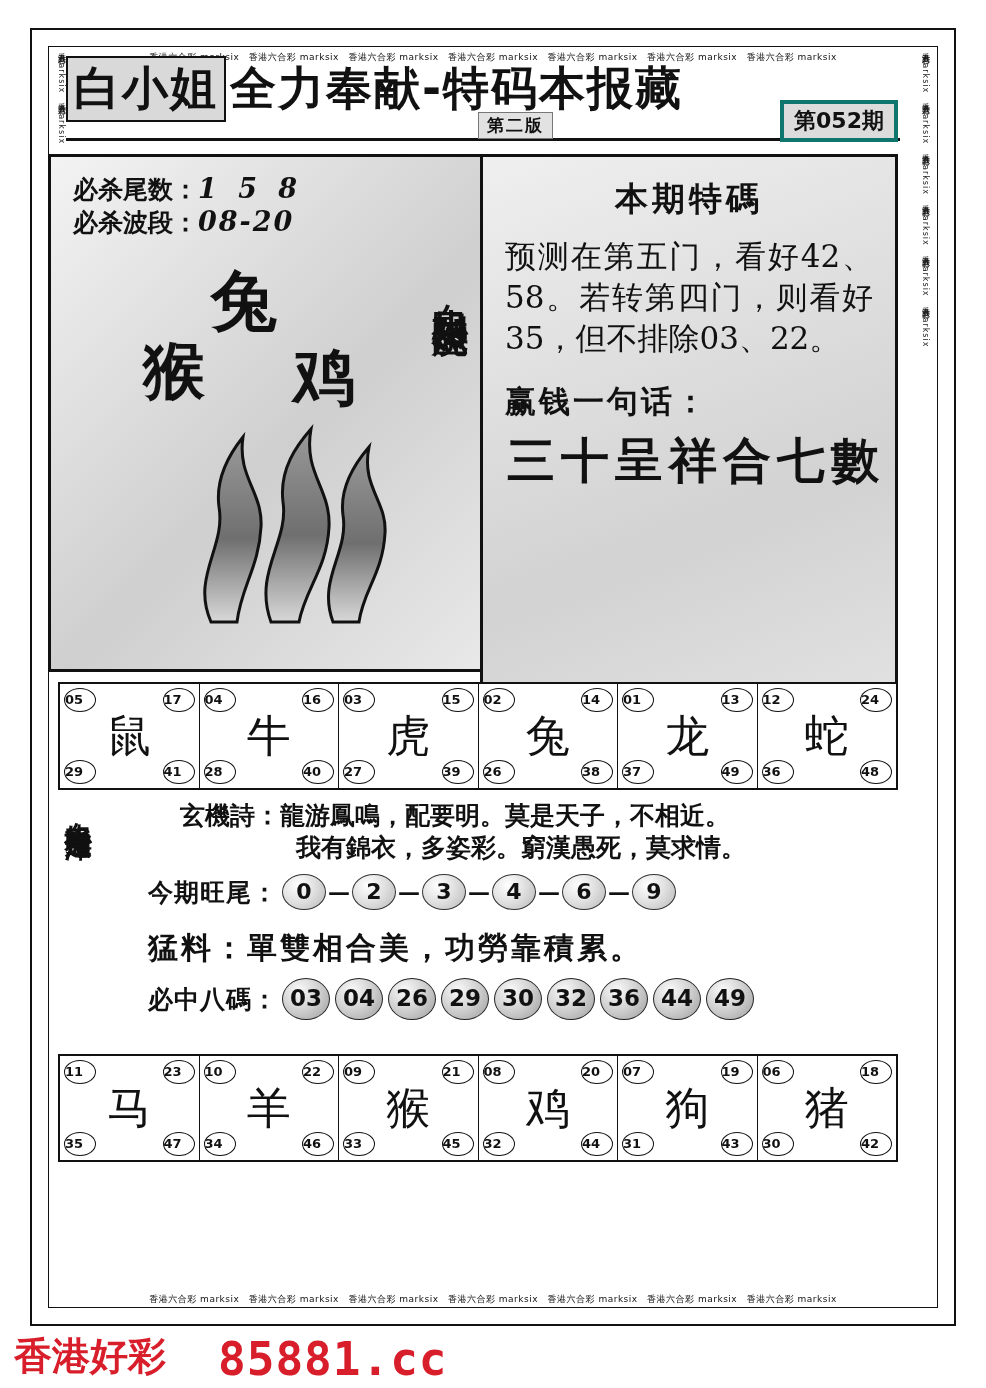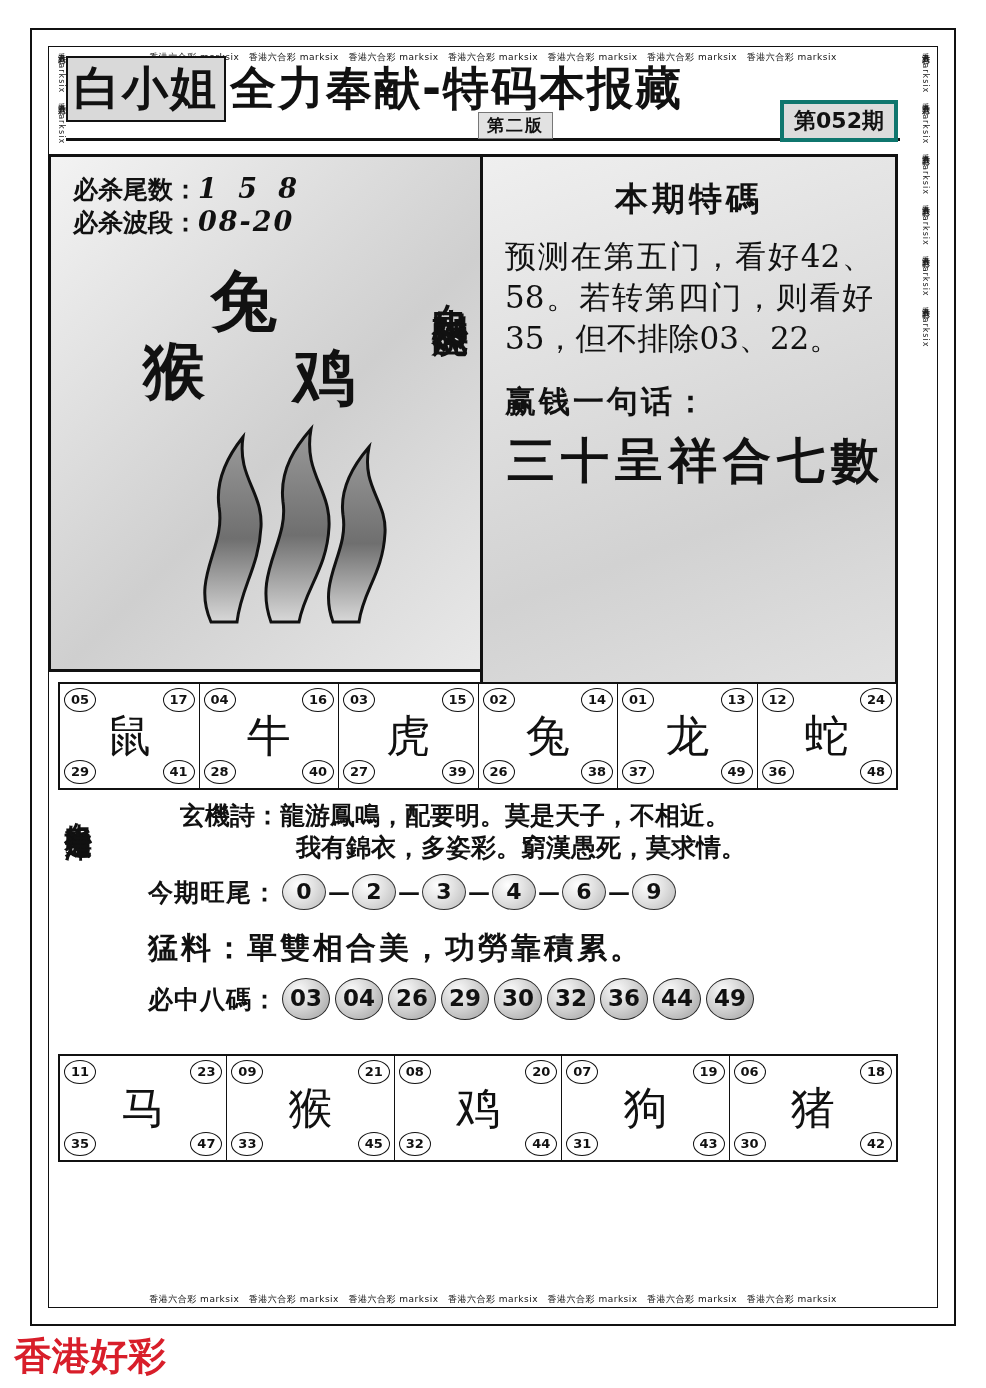--- a/index.html
+++ b/index.html
@@ -146,21 +146,21 @@
     height:108px;display:flex;margin:8px 10px 0 10px;width:840px;
     background:#fff;
   }
   .cell{
     flex:1;border-right:1px solid #111;position:relative;box-sizing:border-box;
   }
   .cell:last-child{border-right:none;}
   .num{
     position:absolute;width:30px;height:22px;border-radius:50%;
     border:1px solid #111;font-size:13px;font-weight:bold;
-    text-align:center;line-height:21px;color:#111;background:#fff;
+    line-height:21px;color:#111;background:#fff;
   }
   .n-tl{left:4px;top:4px;}
   .n-tr{right:4px;top:4px;}
   .n-bl{left:4px;bottom:4px;}
   .n-br{right:4px;bottom:4px;}
   .animal{
     position:absolute;left:50%;top:50%;transform:translate(-50%,-50%);
     font-size:44px;color:#111;line-height:1;
   }
 
@@ -391,20 +391,27 @@
 
     <div class="strip">
       <div class="cell">
         <span class="num n-tl">11</span>
         <span class="num n-tr">23</span>
         <span class="num n-bl">35</span>
         <span class="num n-br">47</span>
         <span class="animal">马</span>
       </div>
       <div class="cell">
+        <span class="num n-tl">10</span>
+        <span class="num n-tr">22</span>
+        <span class="num n-bl">34</span>
+        <span class="num n-br">46</span>
+        <span class="animal">羊</span>
+      </div>
+      <div class="cell">
         <span class="num n-tl">09</span>
         <span class="num n-tr">21</span>
         <span class="num n-bl">33</span>
         <span class="num n-br">45</span>
         <span class="animal">猴</span>
       </div>
       <div class="cell">
         <span class="num n-tl">08</span>
         <span class="num n-tr">20</span>
         <span class="num n-bl">32</span>
@@ -424,14 +431,15 @@
         <span class="num n-bl">30</span>
         <span class="num n-br">42</span>
         <span class="animal">猪</span>
       </div>
     </div>
 
 
   </div>
 
   <div class="wm">香港好彩</div>
+  <div class="wm-site">85881.cc</div>
 
 </div>
 
 </body></html>

